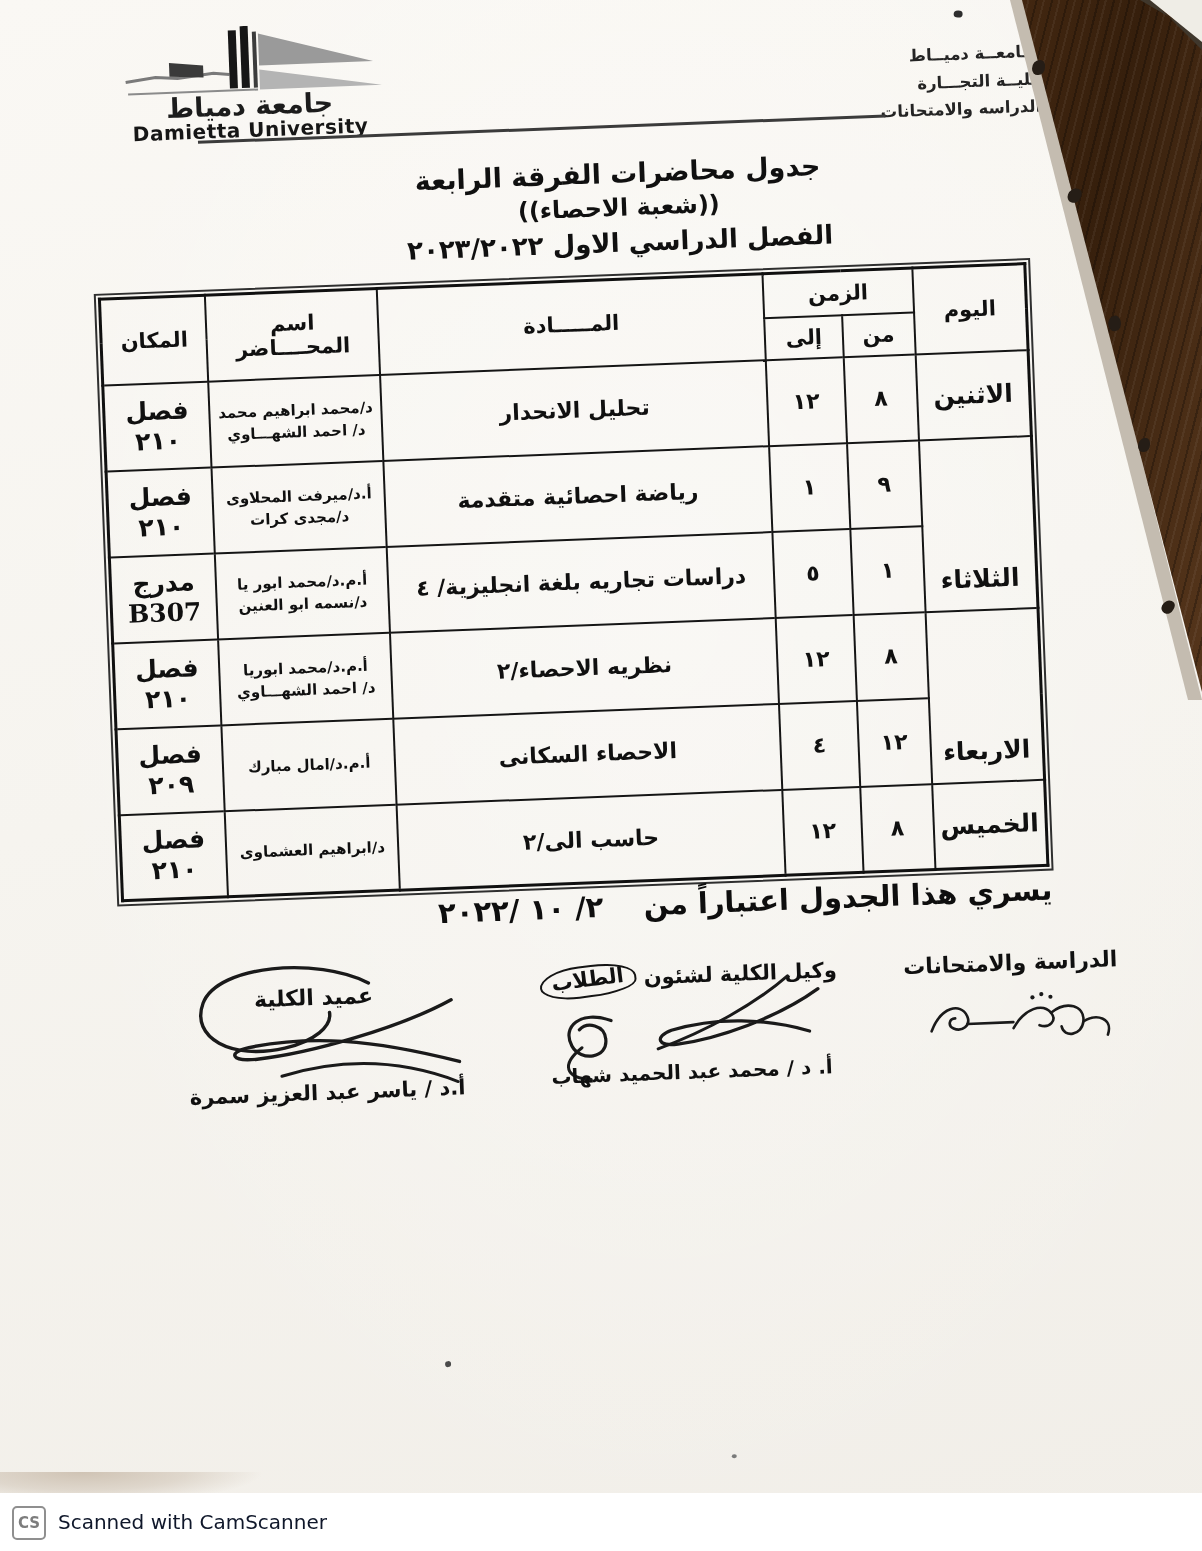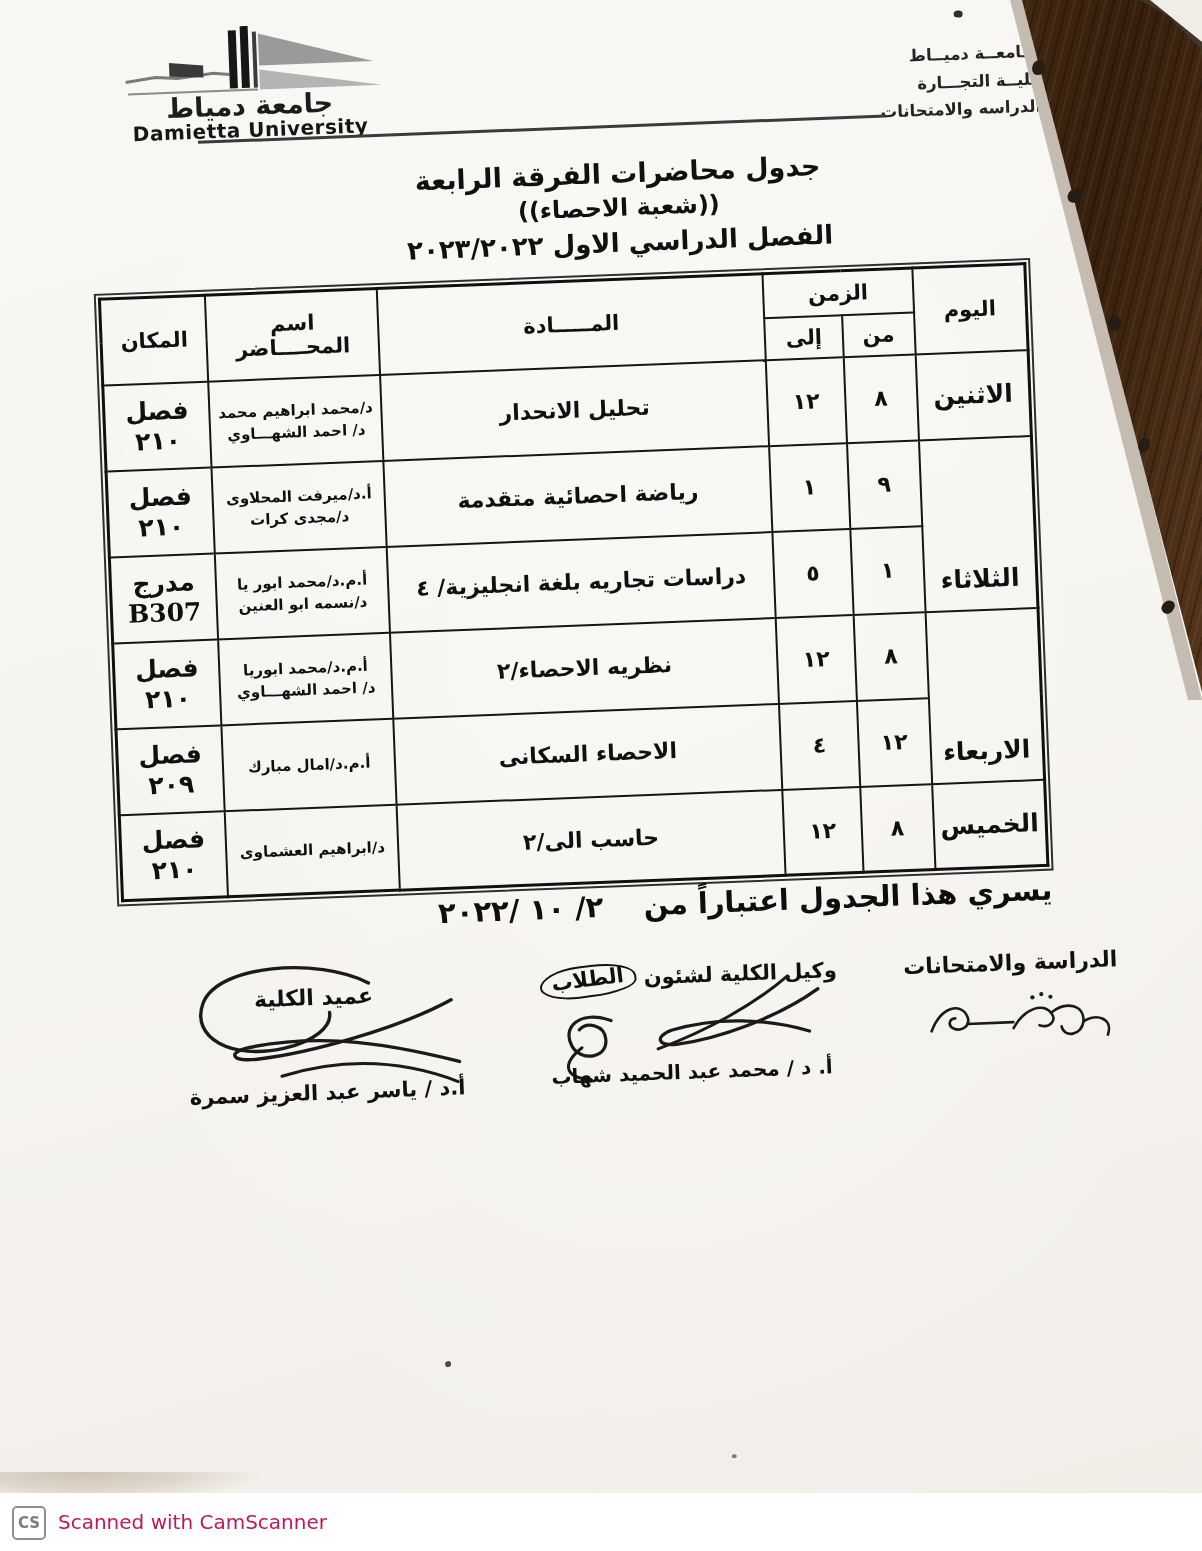--- a/index.html
+++ b/index.html
@@ -63,21 +63,21 @@
   .corner{inset:0;clip-path:polygon(1150px 0px,1202px 0px,1202px 42px);background:#efede6;}
   .dot{background:#251d16;border-radius:62% 38% 55% 45%;}
   .speck{border-radius:50%;}
 
   
   .curl{left:0;top:1472px;width:330px;height:34px;
      background:radial-gradient(ellipse 70% 120% at 25% 0%, #cfc3b4 0%, rgba(207,195,180,.55) 45%, rgba(207,195,180,0) 78%);}
   .csbar{left:0;top:1493px;width:1202px;height:70px;background:#ffffff;}
   .csbox{left:12px;top:1506px;width:30px;height:30px;border:2.5px solid #8f8f8f;border-radius:5px;
      color:#7d7d7d;font-size:15px;font-weight:700;display:flex;align-items:center;justify-content:center;}
-  .cstext{left:58px;top:1510px;font-size:20px;color:#be185d;}
+  .cstext{left:58px;top:1510px;font-size:20px;color:#0f172a;}
 </style>
 </head>
 <body>
 
 <div id="stage">
 
   <div class="abs paper"></div>
 
   <div class="abs content">
 

